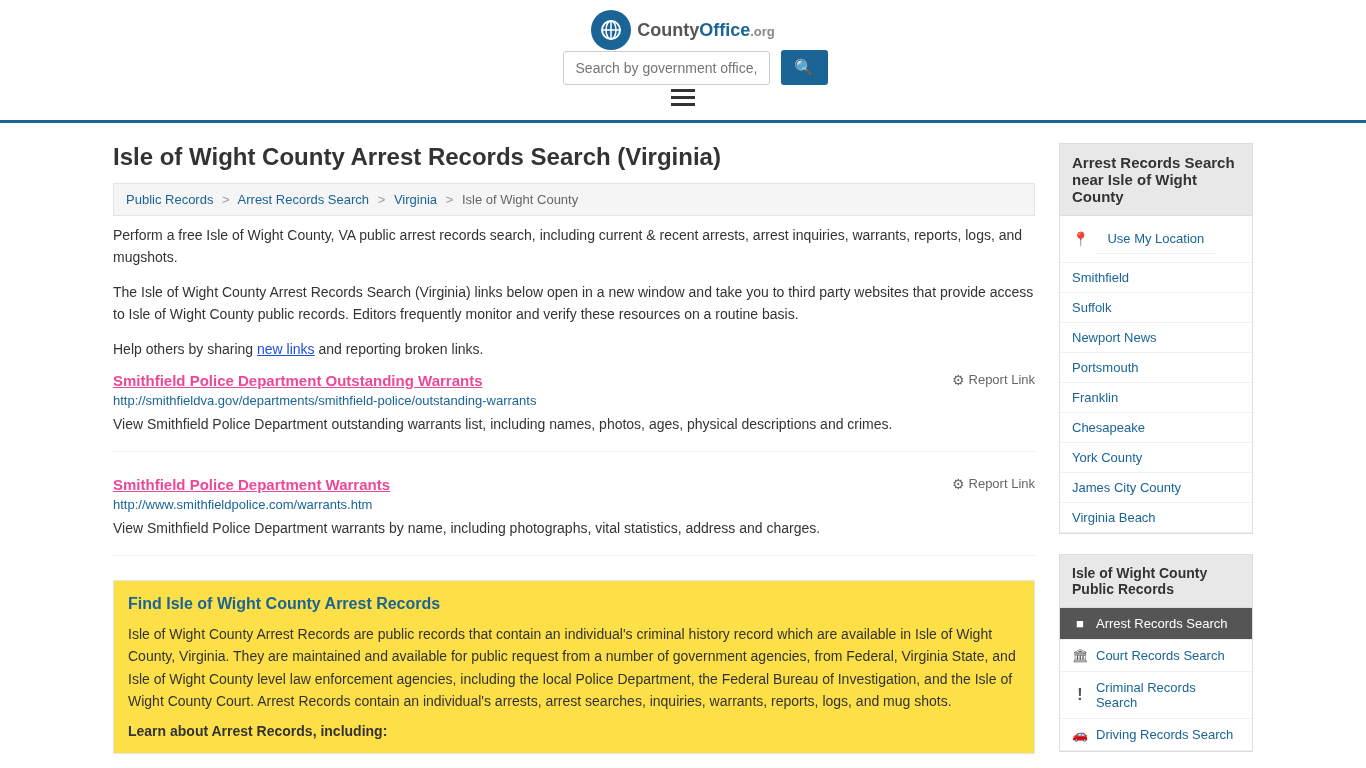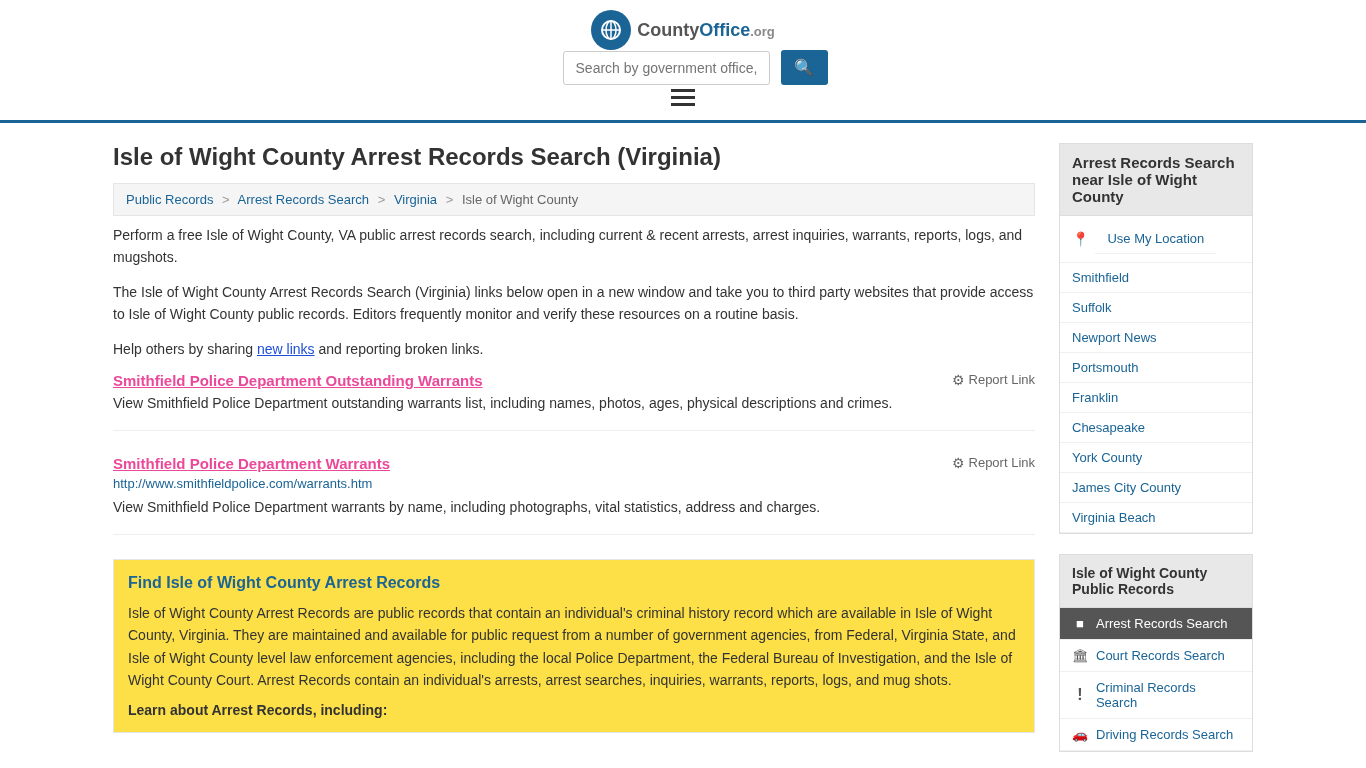--- a/index.html
+++ b/index.html
@@ -331,20 +331,21 @@
     <div>
 
       <div class="link-card">
         <div class="link-card-header">
           <a href="#" class="link-card-title">Smithfield Police Department Outstanding Warrants</a>
           <div class="report-link">
             <span class="report-icon">⚙</span>
             <span>Report Link</span>
           </div>
         </div>
+        <div class="link-url">http://smithfieldva.gov/departments/smithfield-police/outstanding-warrants</div>
         <div class="link-desc">View Smithfield Police Department outstanding warrants list, including names, photos, ages, physical descriptions and crimes.</div>
       </div>
 
       <div class="link-card">
         <div class="link-card-header">
           <a href="#" class="link-card-title">Smithfield Police Department Warrants</a>
           <div class="report-link">
             <span class="report-icon">⚙</span>
             <span>Report Link</span>
           </div>

